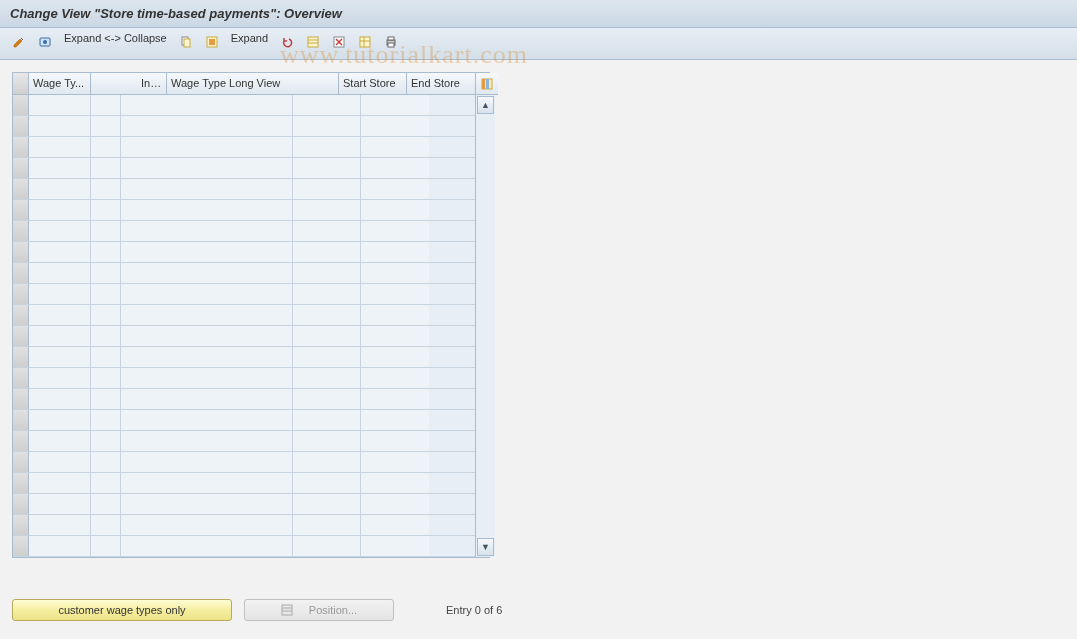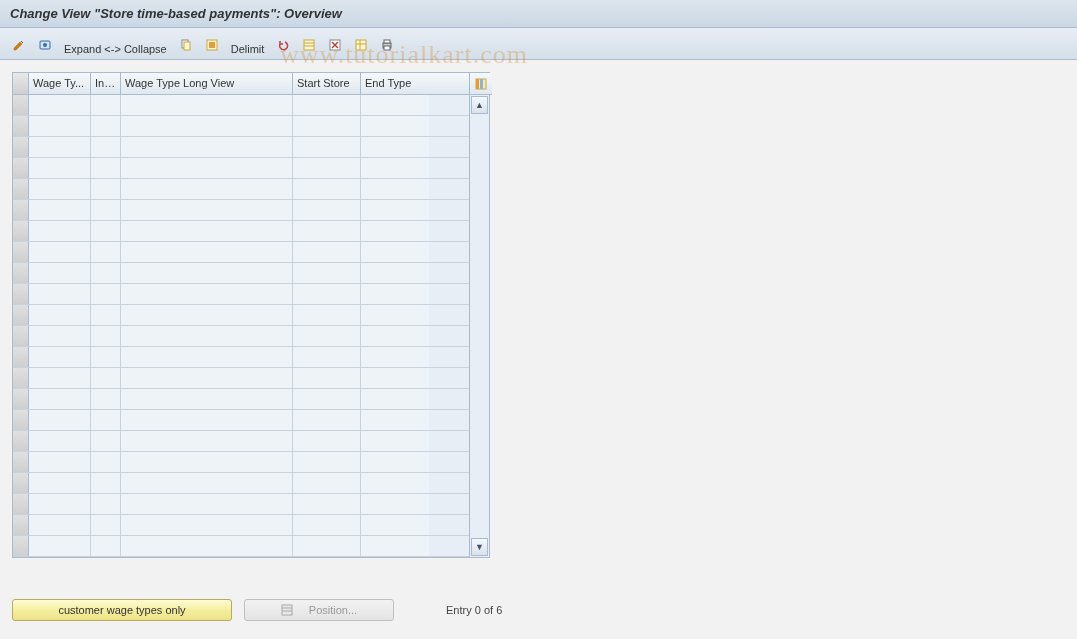--- a/index.html
+++ b/index.html
@@ -21,21 +21,21 @@
     font-size: 13px;
     font-weight: bold;
     font-style: italic;
     color: #333;
   }
   .toolbar {
     background: linear-gradient(to bottom, #e8eef5 0%, #d4dfe9 100%);
     border-bottom: 1px solid #a9bccf;
     padding: 4px 8px;
     display: flex;
-    align-items: flex-end;
+    align-items: flex-start;
     gap: 4px;
     height: 32px;
   }
   .tb-btn {
     display: inline-flex;
     align-items: center;
     justify-content: center;
     width: 22px;
     height: 20px;
     border: 1px solid transparent;
@@ -70,21 +70,21 @@
     border-right: 1px solid #a9bccf;
     padding: 4px 4px;
     color: #333;
     overflow: hidden;
     white-space: nowrap;
     text-overflow: ellipsis;
     font-size: 11px;
   }
   .gh-sel { width: 16px; background: linear-gradient(to bottom,#e8e8e8,#d0d0d0); }
   .gh-wt  { width: 62px; }
-  .gh-inf { width: 30px; }
+  .gh-inf { width: 30px; margin-left: 46px; }
   .gh-lt  { width: 172px; }
   .gh-sd  { width: 68px; }
   .gh-ed  { width: 68px; border-right: none;}
   .gh-cfg {
     width: 22px;
     display:flex;align-items:center;justify-content:center;
     background: linear-gradient(to bottom, #f5f8fb 0%, #e0e8f0 100%);
     border-left:1px solid #a9bccf;
   }
   .grid-body {
@@ -197,21 +197,21 @@
         <rect x="3" y="2" width="6" height="8" fill="#fff" stroke="#888"></rect>
         <rect x="5" y="4" width="6" height="8" fill="#fdf6d0" stroke="#c9a93a"></rect>
       </svg>
   </span>
   <span class="tb-btn">
     <svg width="14" height="14" viewBox="0 0 14 14">
         <rect x="2" y="2" width="10" height="10" fill="#fdf6d0" stroke="#c9a93a"></rect>
         <rect x="4" y="4" width="6" height="6" fill="#e89b3c"></rect>
       </svg>
   </span>
-  <span class="tb-text">Delimit</span>
+  <span class="tb-text">Expand</span>
   <span class="tb-btn">
     <svg width="14" height="14" viewBox="0 0 14 14">
         <path d="M9 4 A4 4 0 1 1 4 6" fill="none" stroke="#c04040" stroke-width="1.5"></path>
         <path d="M4 3 L4 6 L7 6" fill="none" stroke="#c04040" stroke-width="1.5"></path>
       </svg>
   </span>
   <span class="tb-btn">
     <svg width="14" height="14" viewBox="0 0 14 14">
         <rect x="2" y="2" width="10" height="10" fill="#fdf6d0" stroke="#c9a93a"></rect>
         <line x1="2" y1="5" x2="12" y2="5" stroke="#c9a93a"></line>
@@ -245,21 +245,21 @@
 
 <div class="content">
   <div class="grid-container">
     <div class="grid-main">
       <div class="grid-header">
         <div class="gh gh-sel"></div>
         <div class="gh gh-wt">Wage Ty...</div>
         <div class="gh gh-inf">Inf...</div>
         <div class="gh gh-lt">Wage Type Long View</div>
         <div class="gh gh-sd">Start Store</div>
-        <div class="gh gh-ed">End Type</div>
+        <div class="gh gh-ed">End Store</div>
       </div>
       <div class="grid-body" id="grid-body">
           <div class="gr">
             <div class="gc gc-sel"></div>
             <div class="gc gc-wt"></div>
             <div class="gc gc-inf"></div>
             <div class="gc gc-lt"></div>
             <div class="gc gc-sd"></div>
             <div class="gc gc-ed"></div>
           </div>

